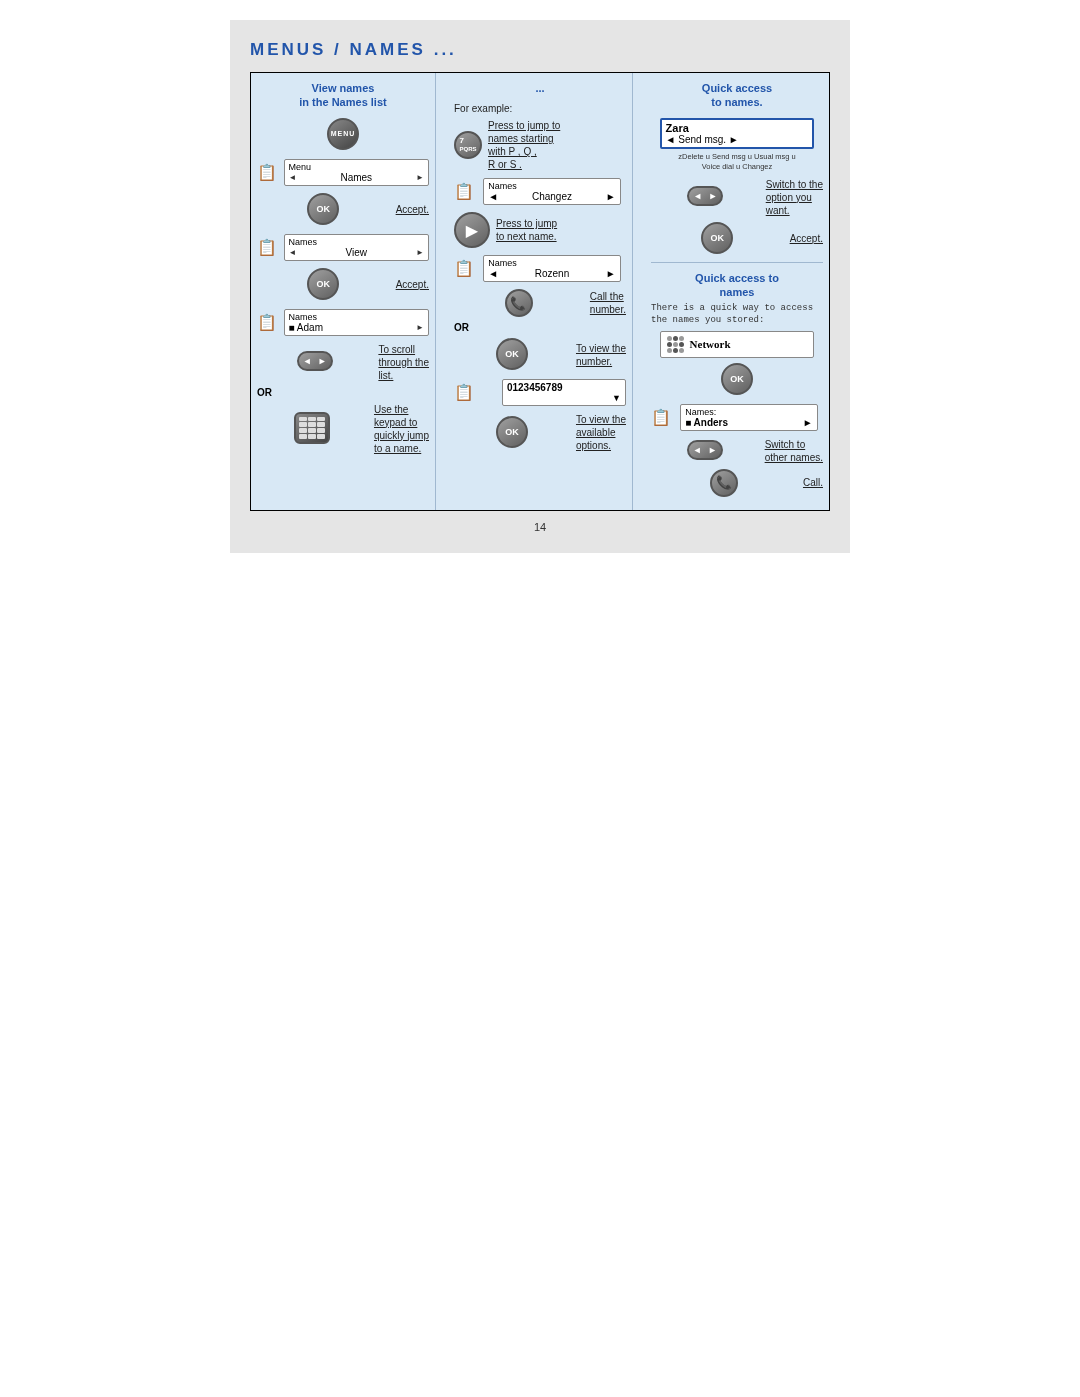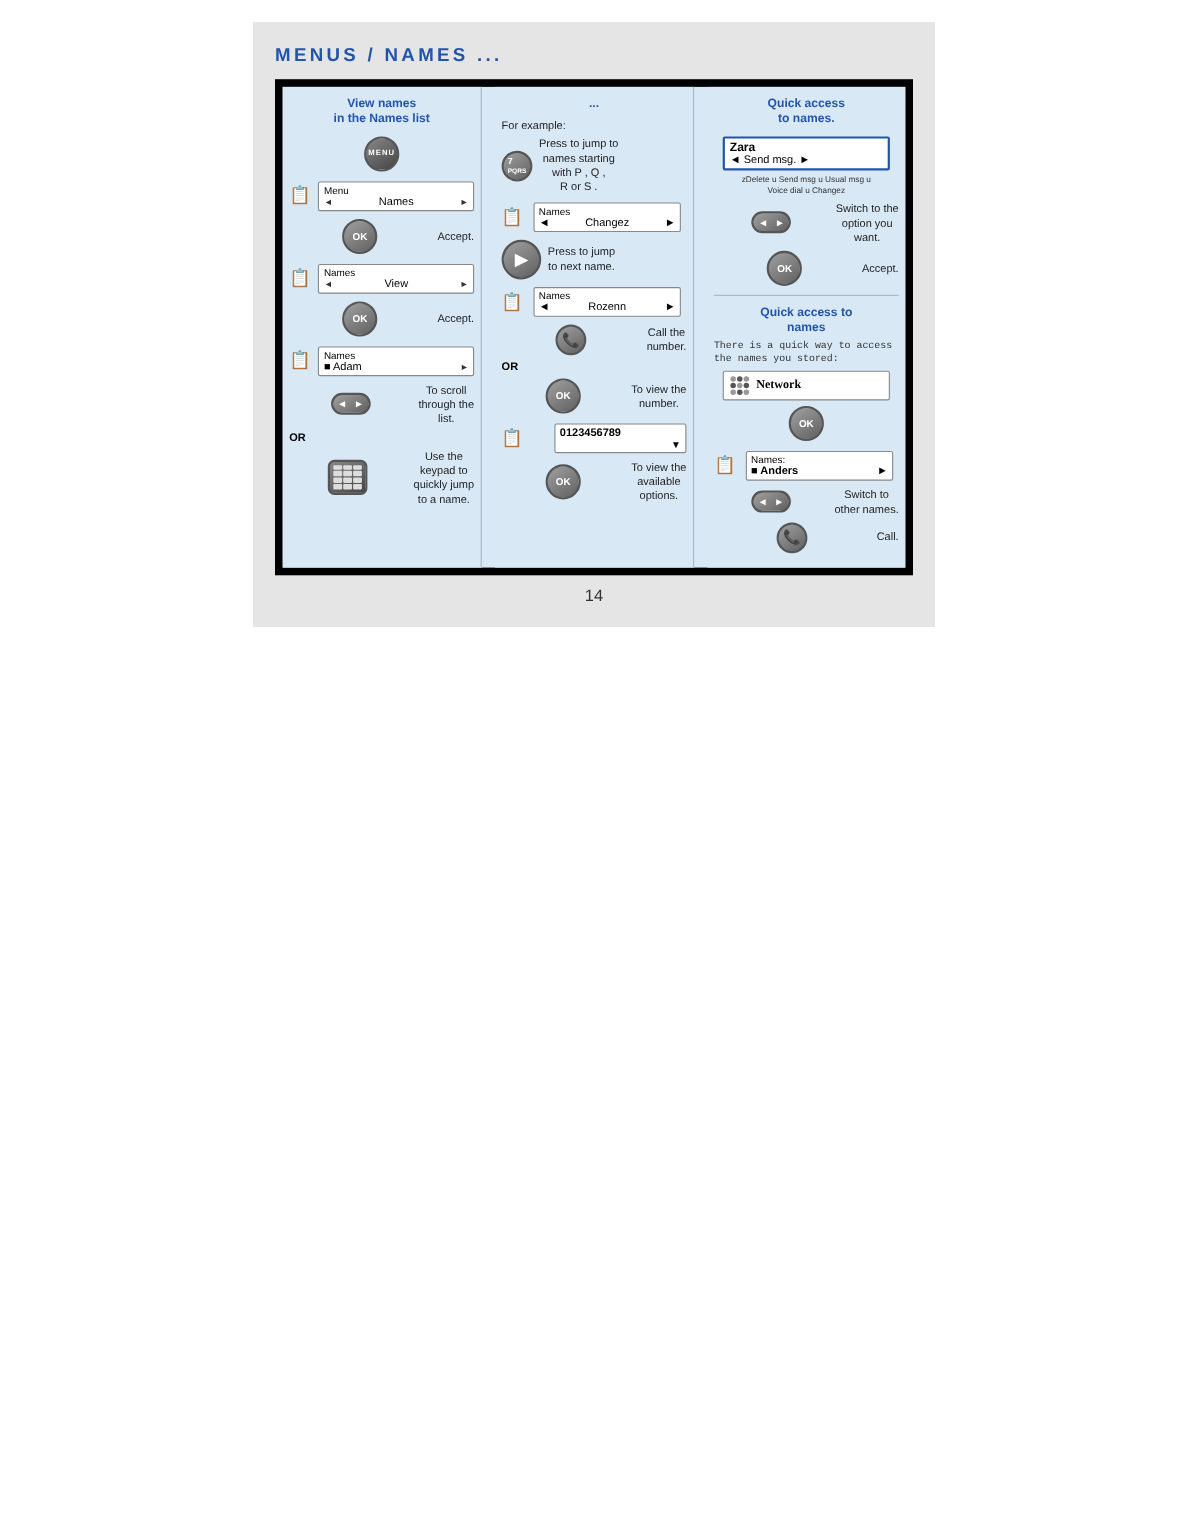--- a/index.html
+++ b/index.html
@@ -24,21 +24,21 @@
       font-weight: bold;
       letter-spacing: 3px;
       margin-bottom: 12px;
       font-variant: small-caps;
     }
     .columns-wrapper {
       display: flex;
       gap: 12px;
       width: 100%;
       background: #d8e8f5;
-      border: 7px solid #000000;
+      border: 1px solid #000000;
     }
     .col {
       flex: 1;
       padding: 8px 6px;
       border-right: 1px solid #a0b8d0;
       background: #d8e8f5;
     }
     .col:last-child { border-right: none; }
     .col-header {
       text-align: center;
@@ -132,21 +132,22 @@
       gap: 6px;
       margin: 5px 0;
     }
     .row-item.center {
       justify-content: center;
     }
     .label-text {
       font-size: 10px;
       color: #222;
       line-height: 1.3;
-      text-align: center;
+      text-align: left;
+      text-decoration: underline;
     }
     .small-text {
       font-size: 9px;
       color: #333;
       text-align: center;
       margin: 2px 0;
       line-height: 1.3;
     }
     .or-text {
       text-align: left;
@@ -225,21 +226,21 @@
       font-size: 11px;
     }
     .zara-row {
       display: flex;
       align-items: flex-end;
       justify-content: space-between;
       font-size: 10px;
     }
     .page-number {
       text-align: center;
-      font-size: 15px;
+      font-size: 11px;
       margin-top: 10px;
       color: #333;
     }
     .btn-big-nav {
       width: 36px;
       height: 36px;
       border-radius: 50%;
       background: linear-gradient(145deg, #a0a0a0, #606060);
       display: flex;
       align-items: center;

